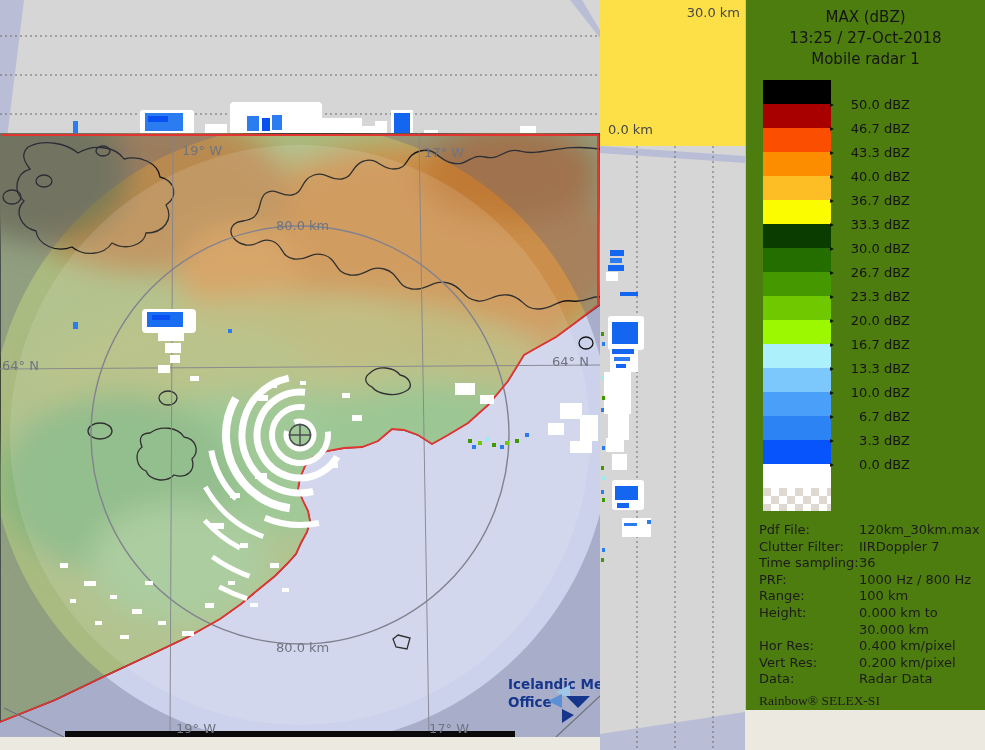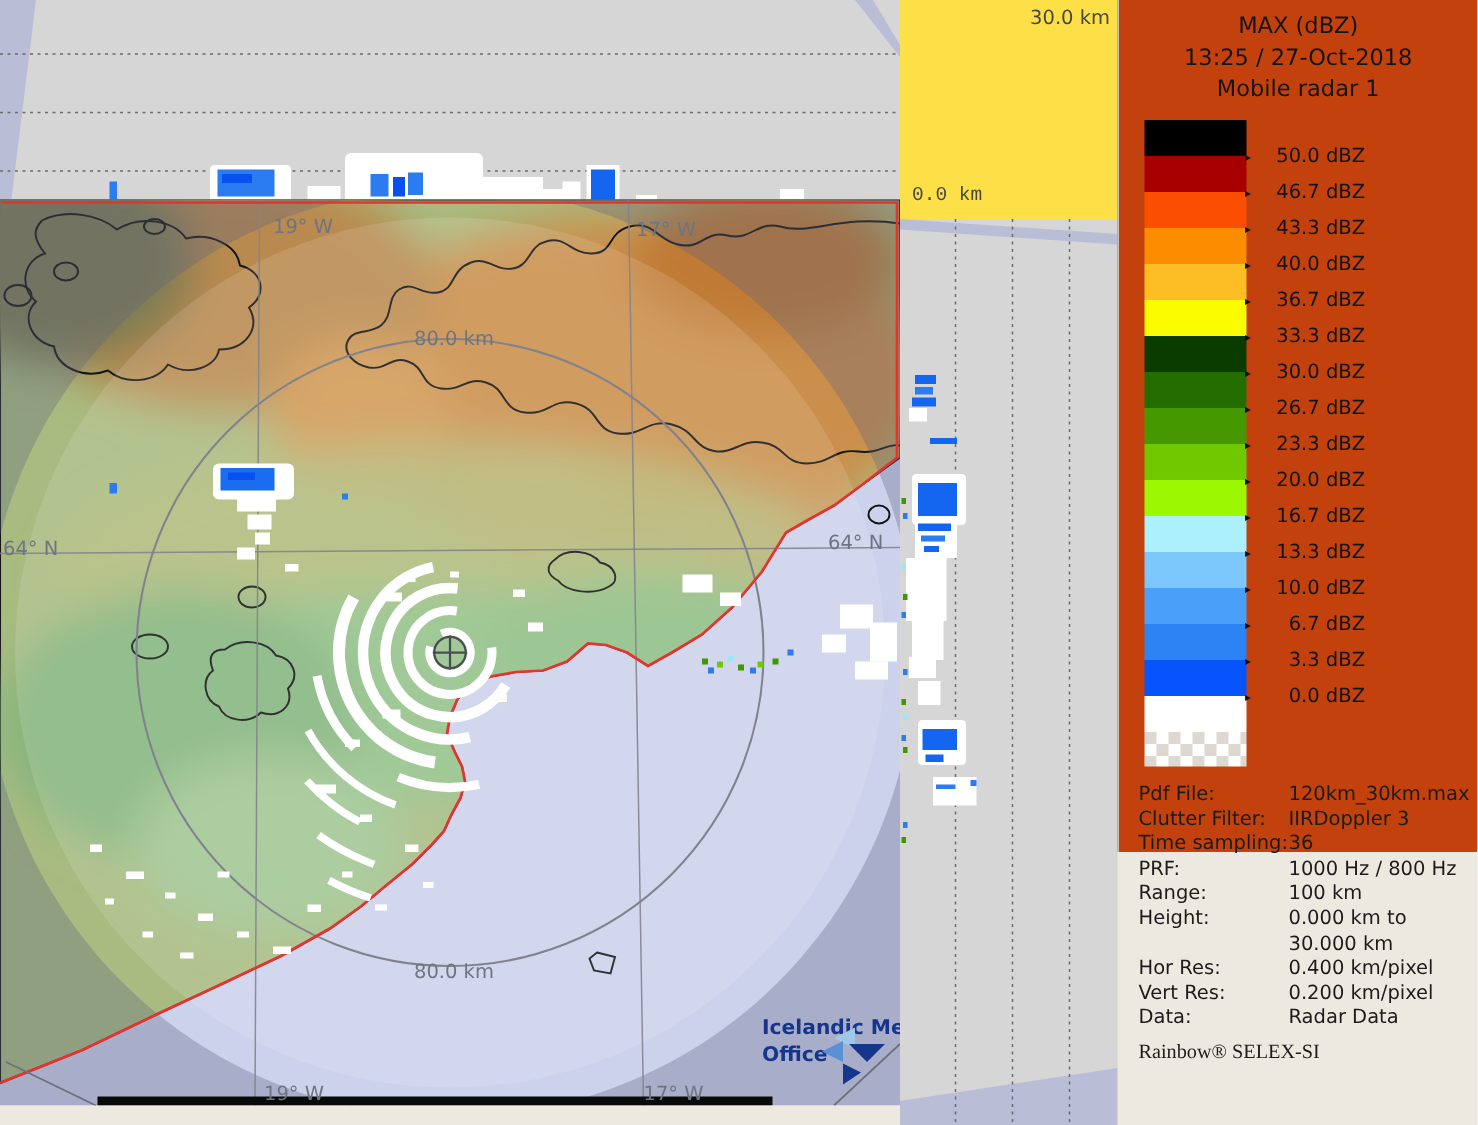--- a/index.html
+++ b/index.html
@@ -8,24 +8,24 @@
 
   
   .panel{position:absolute;}
   #top-strip{left:0;top:0;width:600px;height:146px;background:#d6d6d6;}
   #corner{left:600px;top:0;width:145px;height:146px;background:#fde047;}
   #right-strip{left:600px;top:146px;width:145px;height:604px;background:#d6d6d6;}
   #main-map{left:0;top:133px;width:600px;height:444px;background:#fef9c3;}
 
   .corner-label{position:absolute;font-size:13px;color:#474747;white-space:nowrap;}
   #corner-top-label{right:5px;top:5px;}
-  #corner-bottom-label{left:8px;top:122px;font-family:Liberation Mono, monospace;}
+  #corner-bottom-label{left:8px;top:122px;}
 
   
-  #sidebar{left:745px;top:0;width:240px;height:568px;background:#c2410c;
+  #sidebar{left:745px;top:0;width:240px;height:710px;background:#4d7c0f;
            border-left:1px solid #c6c2b8;box-sizing:border-box;}
   .sb-title{ text-align:center;margin-top:7px;font-size:15px;line-height:21px;color:#151515;}
 
   .legend{position:absolute;left:0;top:0;width:240px;}
   .scale-wrap{position:absolute;left:17px;top:80px;width:68px;}
   .scale-block{width:68px;height:24px;}
   .white-block{width:68px;height:24px;background:#ffffff;}
   .checker-block{width:68px;height:23px;
      background:repeating-conic-gradient(#ffffff 0% 25%, #ddd9d1 25% 50%) 0 0 / 16px 16px;}
   .scale-labels{position:absolute;left:84px;top:92px;}
@@ -437,21 +437,21 @@
 
     <div class="meta">
 
         <div class="meta-row">
           <span class="ml">Pdf File:</span>
           <span class="mv">120km_30km.max</span>
         </div>
 
         <div class="meta-row">
           <span class="ml">Clutter Filter:</span>
-          <span class="mv">IIRDoppler 3</span>
+          <span class="mv">IIRDoppler 7</span>
         </div>
 
         <div class="meta-row">
           <span class="ml">Time sampling:</span>
           <span class="mv">36</span>
         </div>
 
         <div class="meta-row">
           <span class="ml">PRF:</span>
           <span class="mv">1000 Hz / 800 Hz</span>

